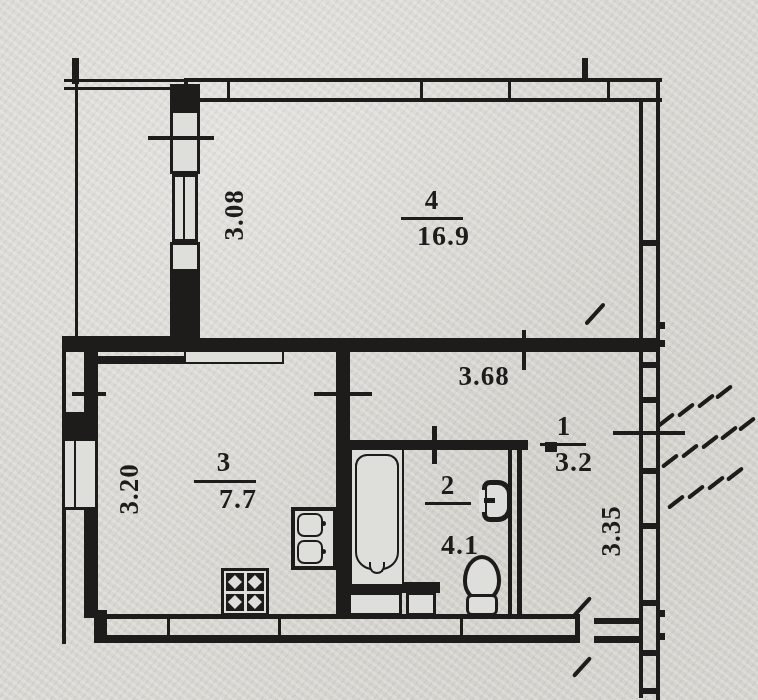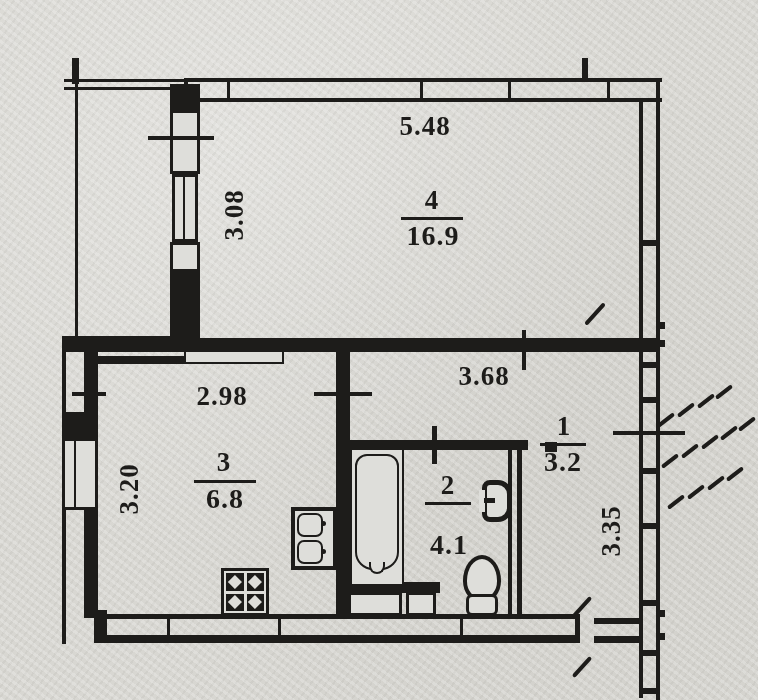--- a/index.html
+++ b/index.html
@@ -16,21 +16,21 @@
       repeating-linear-gradient(-53deg, rgba(110,108,100,.07) 0 2px, rgba(0,0,0,0) 2px 6px),
       radial-gradient(circle at 30% 20%, rgba(255,255,255,.25), rgba(0,0,0,0) 55%),
       radial-gradient(circle at 75% 70%, rgba(140,138,130,.10), rgba(0,0,0,0) 60%);
     font-family:"Liberation Serif", serif;
   }
   .w{position:absolute;background:var(--ink);}
   .wo{position:absolute;background:var(--paper2);border:3px solid var(--ink);box-sizing:border-box;}
   .wo2{position:absolute;background:var(--paper2);border:2px solid var(--ink);box-sizing:border-box;}
   .lbl{position:absolute;font-weight:700;font-size:27px;color:var(--ink);
        text-align:center;line-height:1.1;letter-spacing:1px;white-space:nowrap;}
-  .area{font-size:28px;}
+  .area{font-size:28px;text-align:right;}
   .vlbl{transform:rotate(-90deg);transform-origin:center center;}
   .fline{position:absolute;background:var(--ink);height:3px;}
   .stroke{position:absolute;background:var(--ink);border-radius:3px;}
   .fix{position:absolute;box-sizing:border-box;background:var(--paper2);border:3px solid var(--ink);}
   .dot{position:absolute;width:5px;height:5px;border-radius:50%;background:var(--ink);}
   .stove-cell{position:relative;background:var(--ink);}
   .stove-cell .dia{position:absolute;inset:22%;background:var(--paper2);transform:rotate(45deg);}
 </style>
 </head>
 <body>
@@ -154,34 +154,32 @@
         <span class="dia"></span>
       </div>
     <div class="stove-cell">
         <span class="dia"></span>
       </div>
     <div class="stove-cell">
         <span class="dia"></span>
       </div>
   </div>
 
-  <div class="lbl" style="left:380px;top:112px;width:90px">5.48</div>
   <div class="lbl vlbl" style="left:190px;top:200px;width:90px">3.08</div>
-  <div class="lbl" style="left:177px;top:382px;width:90px">2.98</div>
   <div class="lbl vlbl" style="left:85px;top:474px;width:90px">3.20</div>
   <div class="lbl" style="left:439px;top:362px;width:90px">3.68</div>
   <div class="lbl vlbl" style="left:567px;top:516px;width:90px">3.35</div>
 
   <div class="lbl" style="left:412px;top:186px;width:40px">4</div>
   <div class="fline" style="left:401px;top:217px;width:62px"></div>
   <div class="lbl area" style="left:396px;top:221px;width:74px">16.9</div>
 
   <div class="lbl" style="left:204px;top:448px;width:40px">3</div>
   <div class="fline" style="left:194px;top:480px;width:62px"></div>
-  <div class="lbl area" style="left:193px;top:484px;width:64px">6.8</div>
+  <div class="lbl area" style="left:193px;top:484px;width:64px">7.7</div>
 
   <div class="lbl" style="left:428px;top:471px;width:40px">2</div>
   <div class="fline" style="left:425px;top:502px;width:46px"></div>
   <div class="lbl area" style="left:419px;top:530px;width:60px">4.1</div>
 
   <div class="lbl" style="left:544px;top:412px;width:40px">1</div>
   <div class="fline" style="left:540px;top:443px;width:46px"></div>
   <div class="lbl area" style="left:533px;top:447px;width:60px">3.2</div>
 
 </div>

